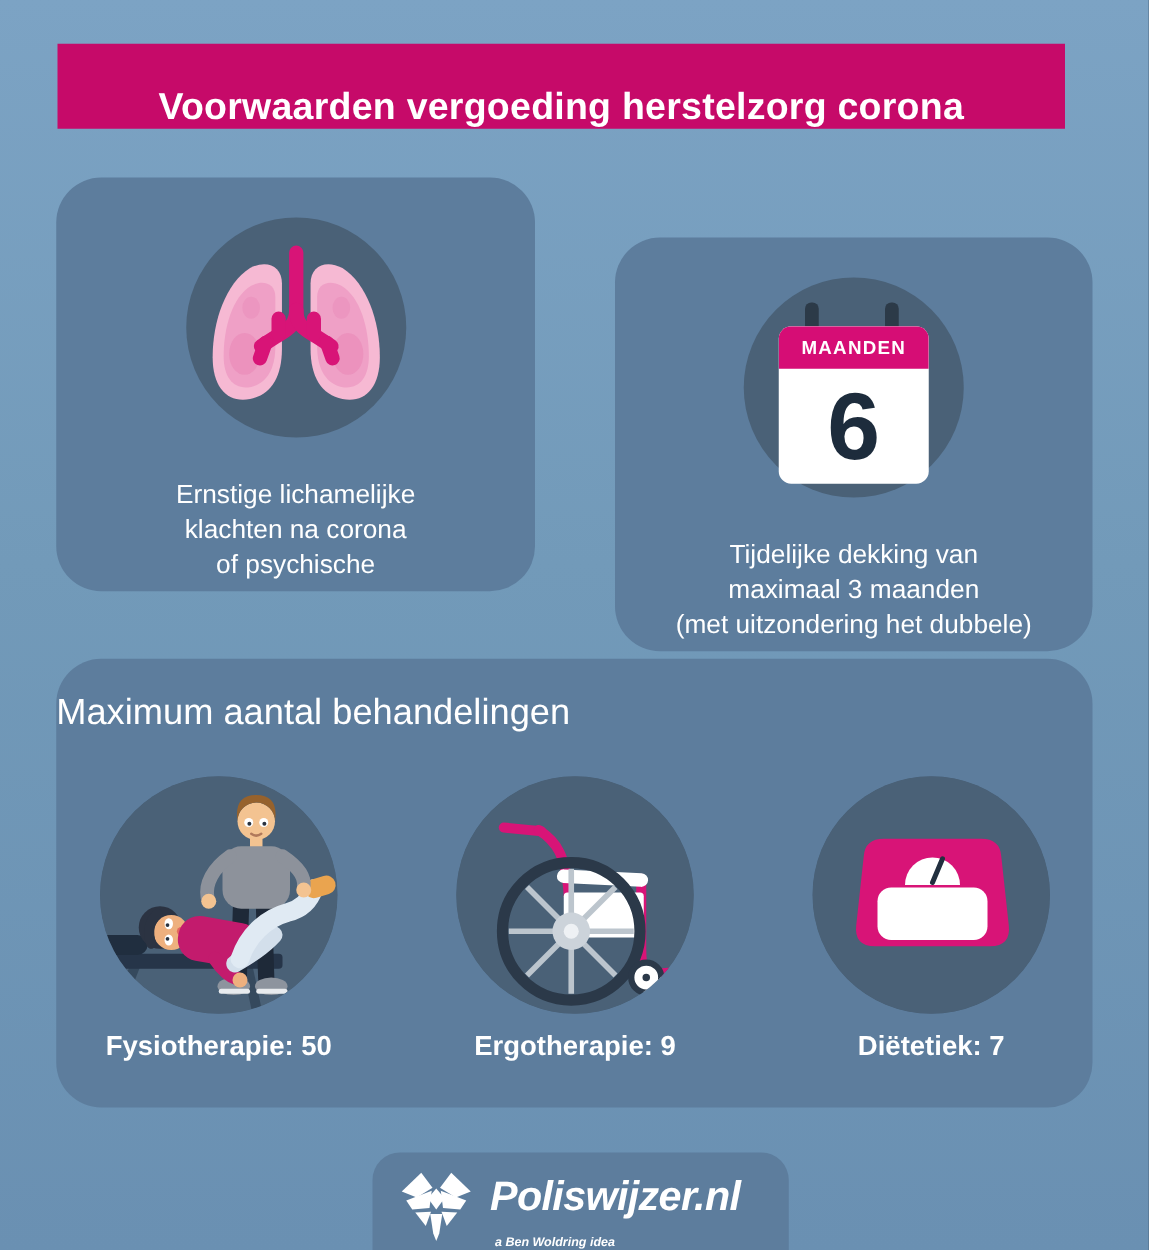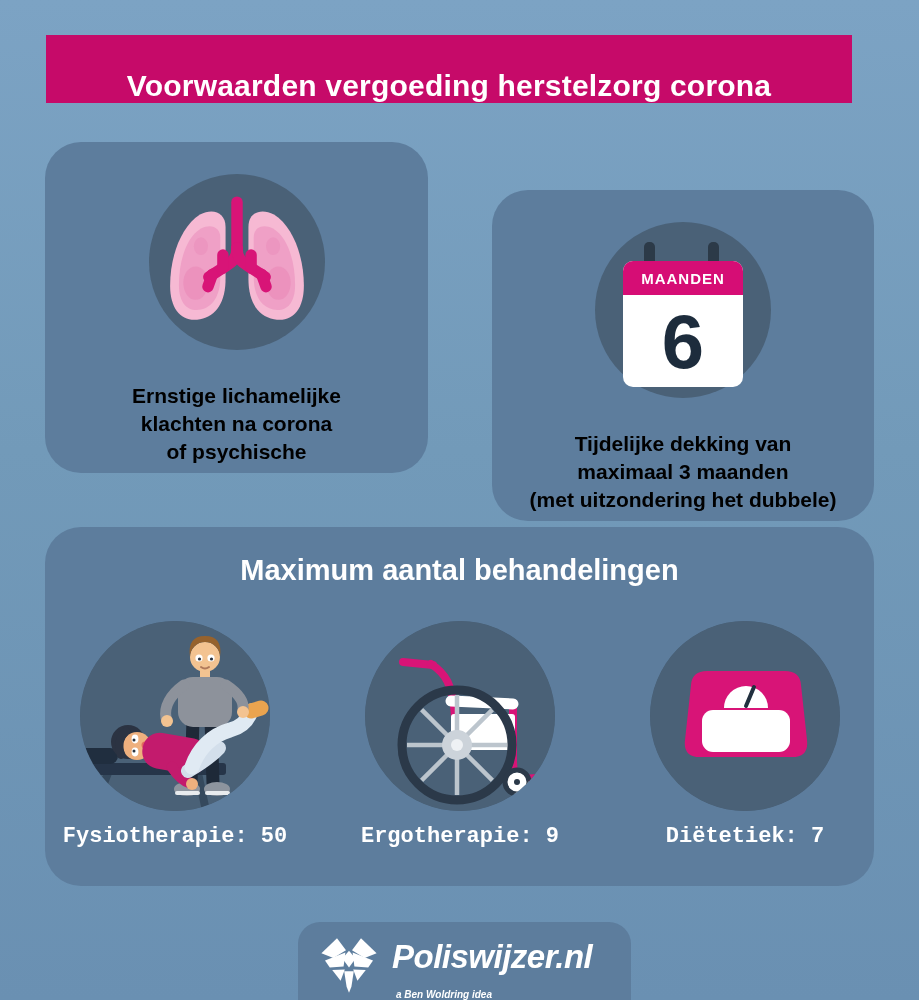--- a/index.html
+++ b/index.html
@@ -13,40 +13,40 @@
   .banner{position:absolute;left:46px;top:35px;width:806px;height:68px;
     background:#c60a69;display:flex;align-items:flex-end;justify-content:center;}
   .banner h1{margin:0;color:#fff;font-size:30px;font-weight:bold;letter-spacing:.2px;}
   
   .card{position:absolute;background:#5d7d9d;border-radius:36px;}
   .card-symptoms{left:45px;top:142px;width:383px;height:331px;}
   .card-coverage{left:492px;top:142px;width:382px;height:331px;margin-top:48px;}
   .icon-circle{position:absolute;background:#4a6177;border-radius:50%;}
   .circle-top{width:176px;height:176px;left:50%;transform:translateX(-50%);top:32px;}
   .card-text{position:absolute;top:240px;left:0;right:0;margin:0;text-align:center;
-    color:#000000;font-weight:bold;font-size:21px;line-height:28px;}
+    color:#ffffff;font-weight:normal;font-size:21px;line-height:28px;}
   .card-text .line{display:block;}
   
   .cal-tab{position:absolute;width:11px;height:24px;border-radius:5px;background:#2c3a48;top:20px;}
   .cal-tab.left{left:49px;}
   .cal-tab.right{left:113px;}
   .calendar{position:absolute;left:28px;top:39px;width:120px;height:126px;border-radius:10px;
     background:#fff;overflow:hidden;}
   .cal-header{height:34px;background:#d60d75;color:#fff;font-weight:bold;font-size:15px;
     letter-spacing:1px;display:flex;align-items:center;justify-content:center;}
   .cal-number{height:92px;display:flex;align-items:center;justify-content:center;
     font-size:76px;font-weight:bold;color:#1d2c3c;}
   
   .card-treatments{left:45px;top:527px;width:829px;height:359px;}
-  .treatments-title{position:absolute;top:27px;left:0;right:0;margin:0;text-align:center;
-    color:#fff;font-size:29px;font-weight:bold;}
+  .treatments-title{position:absolute;top:27px;left:0;right:0;margin:0;text-align:left;
+    color:#fff;font-size:29px;font-weight:normal;}
   .treatment-row{position:absolute;top:94px;left:10px;right:9px;display:flex;justify-content:space-between;}
   .treatment{width:240px;display:flex;flex-direction:column;align-items:center;}
   .circle-bottom{position:relative;width:190px;height:190px;background:#4a6177;border-radius:50%;overflow:hidden;}
-  .treatment-label{margin-top:13px;color:#fff;font-weight:bold;font-size:22px;font-family:Liberation Mono, monospace;}
+  .treatment-label{margin-top:13px;color:#fff;font-weight:bold;font-size:22px;}
   
   .footer-card{position:absolute;left:298px;top:922px;width:333px;height:100px;border-radius:22px;
     background:#5d7d9d;display:flex;align-items:flex-start;padding:10px 0 0 20px;box-sizing:border-box;}
   .logo-mark{width:62px;height:66px;margin-top:2px;}
   .brand-block{margin-left:12px;margin-top:8px;}
   .brand{color:#fff;font-size:33px;font-weight:bold;font-style:italic;letter-spacing:-.5px;line-height:1;}
   .tagline{color:#fff;font-size:10px;font-weight:bold;font-style:italic;margin-top:16px;margin-left:4px;}
   svg{display:block;}
 </style>
 </head>

